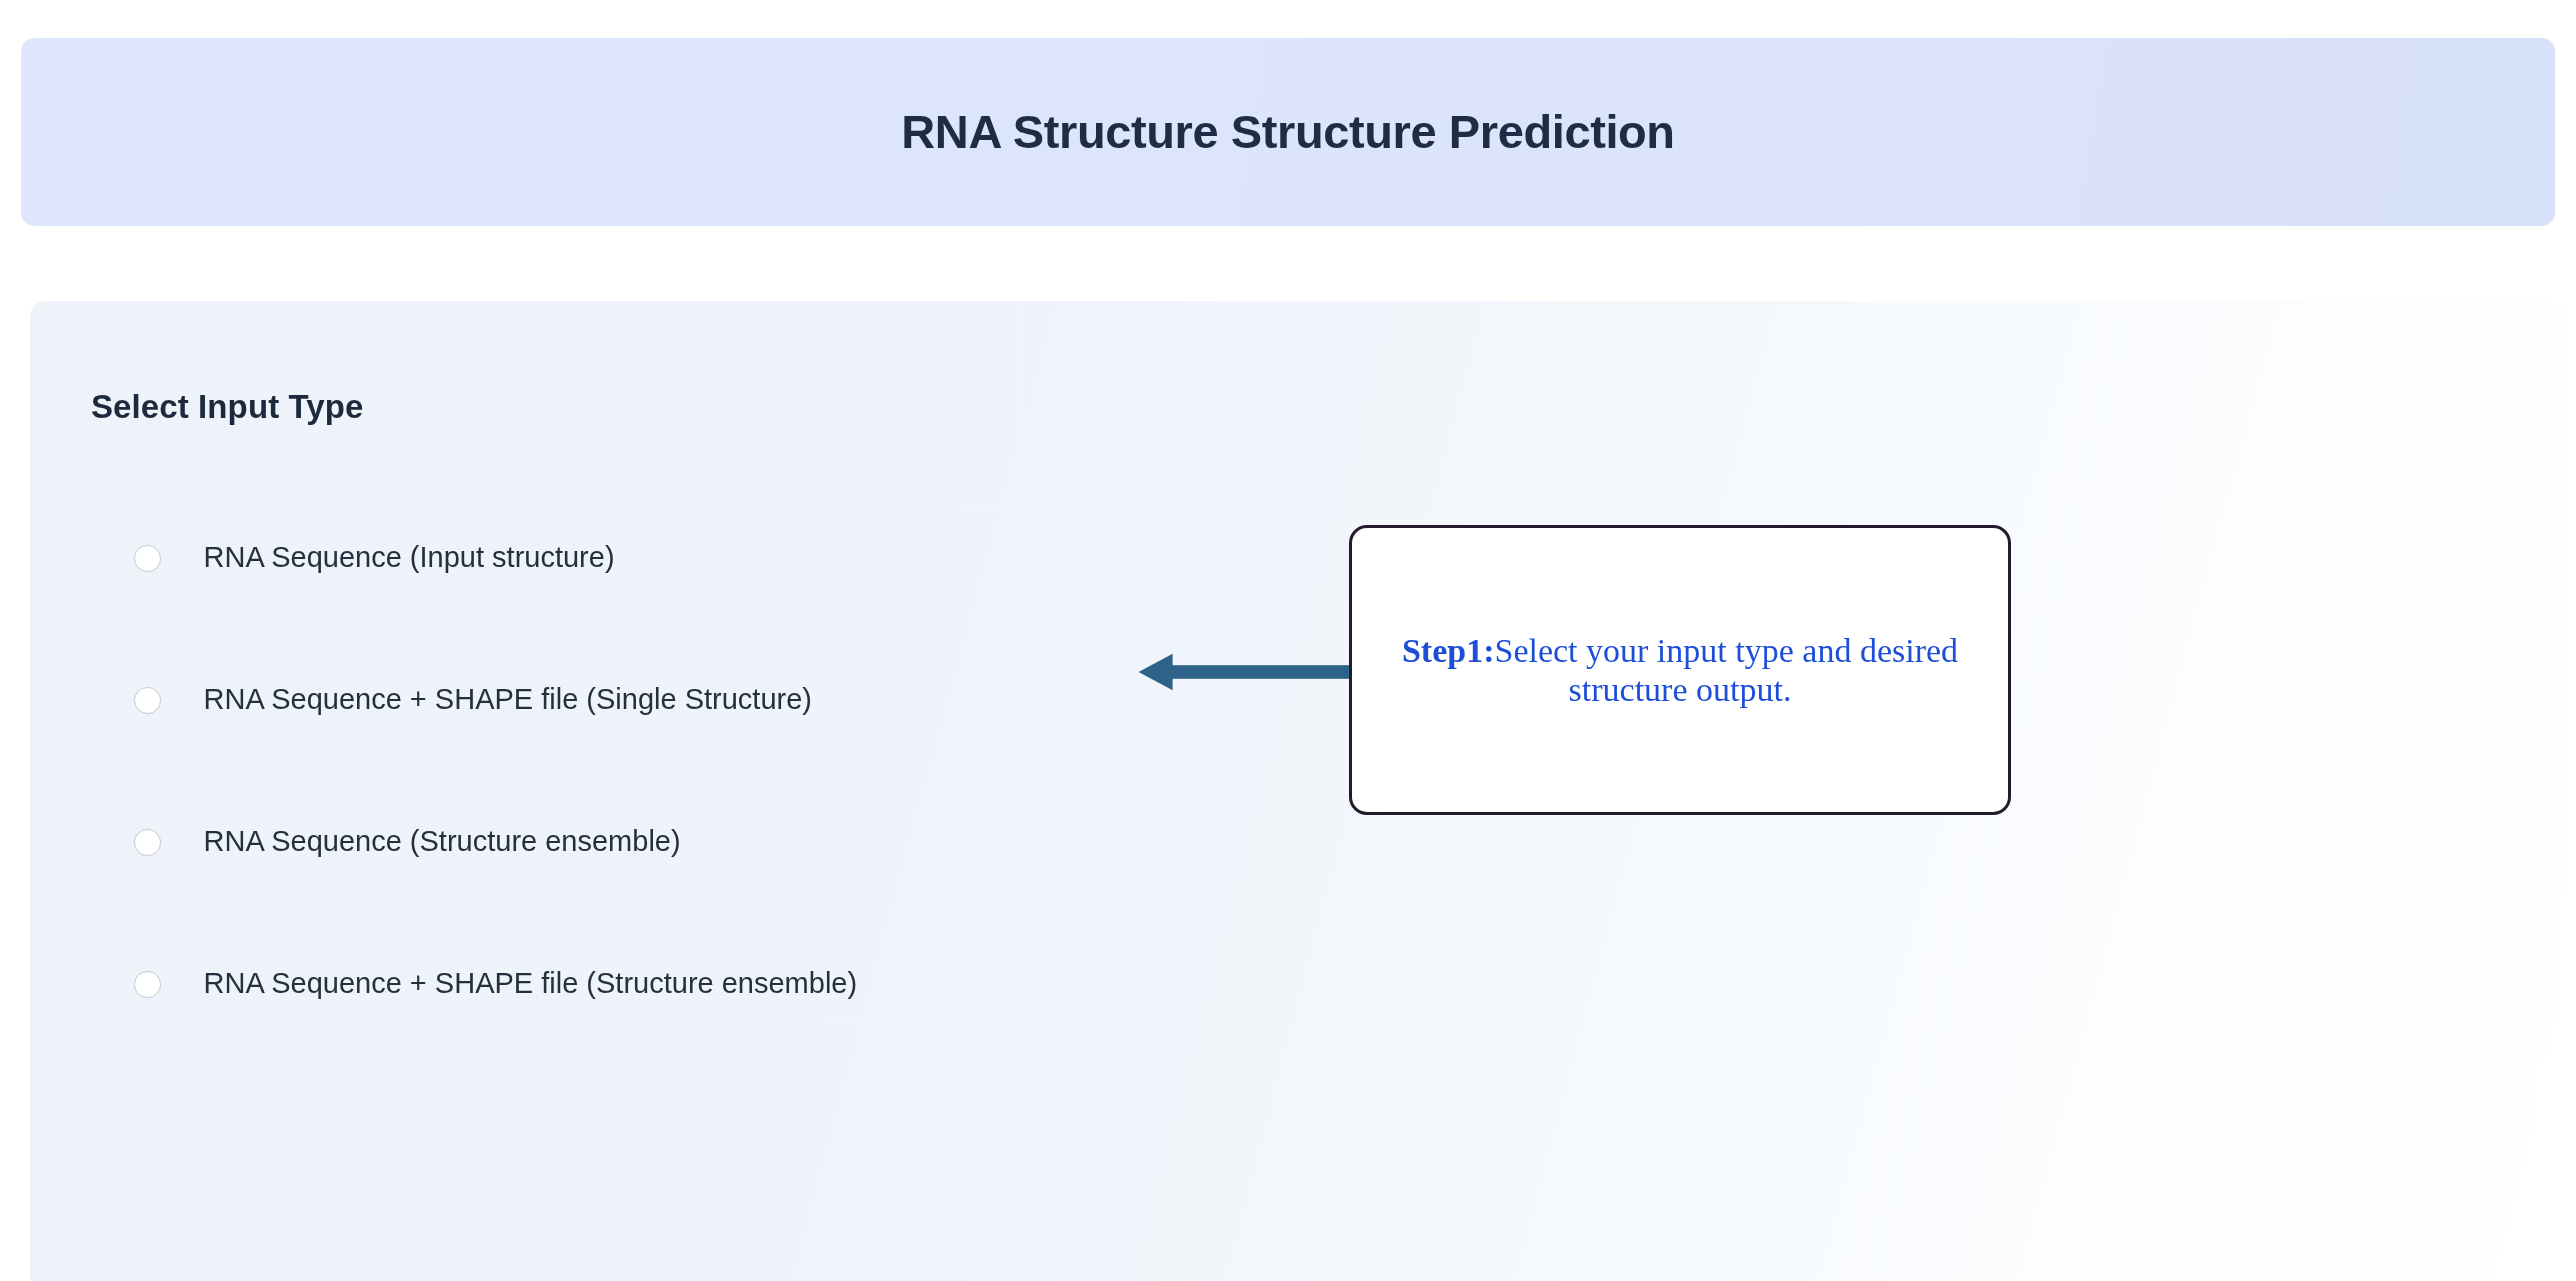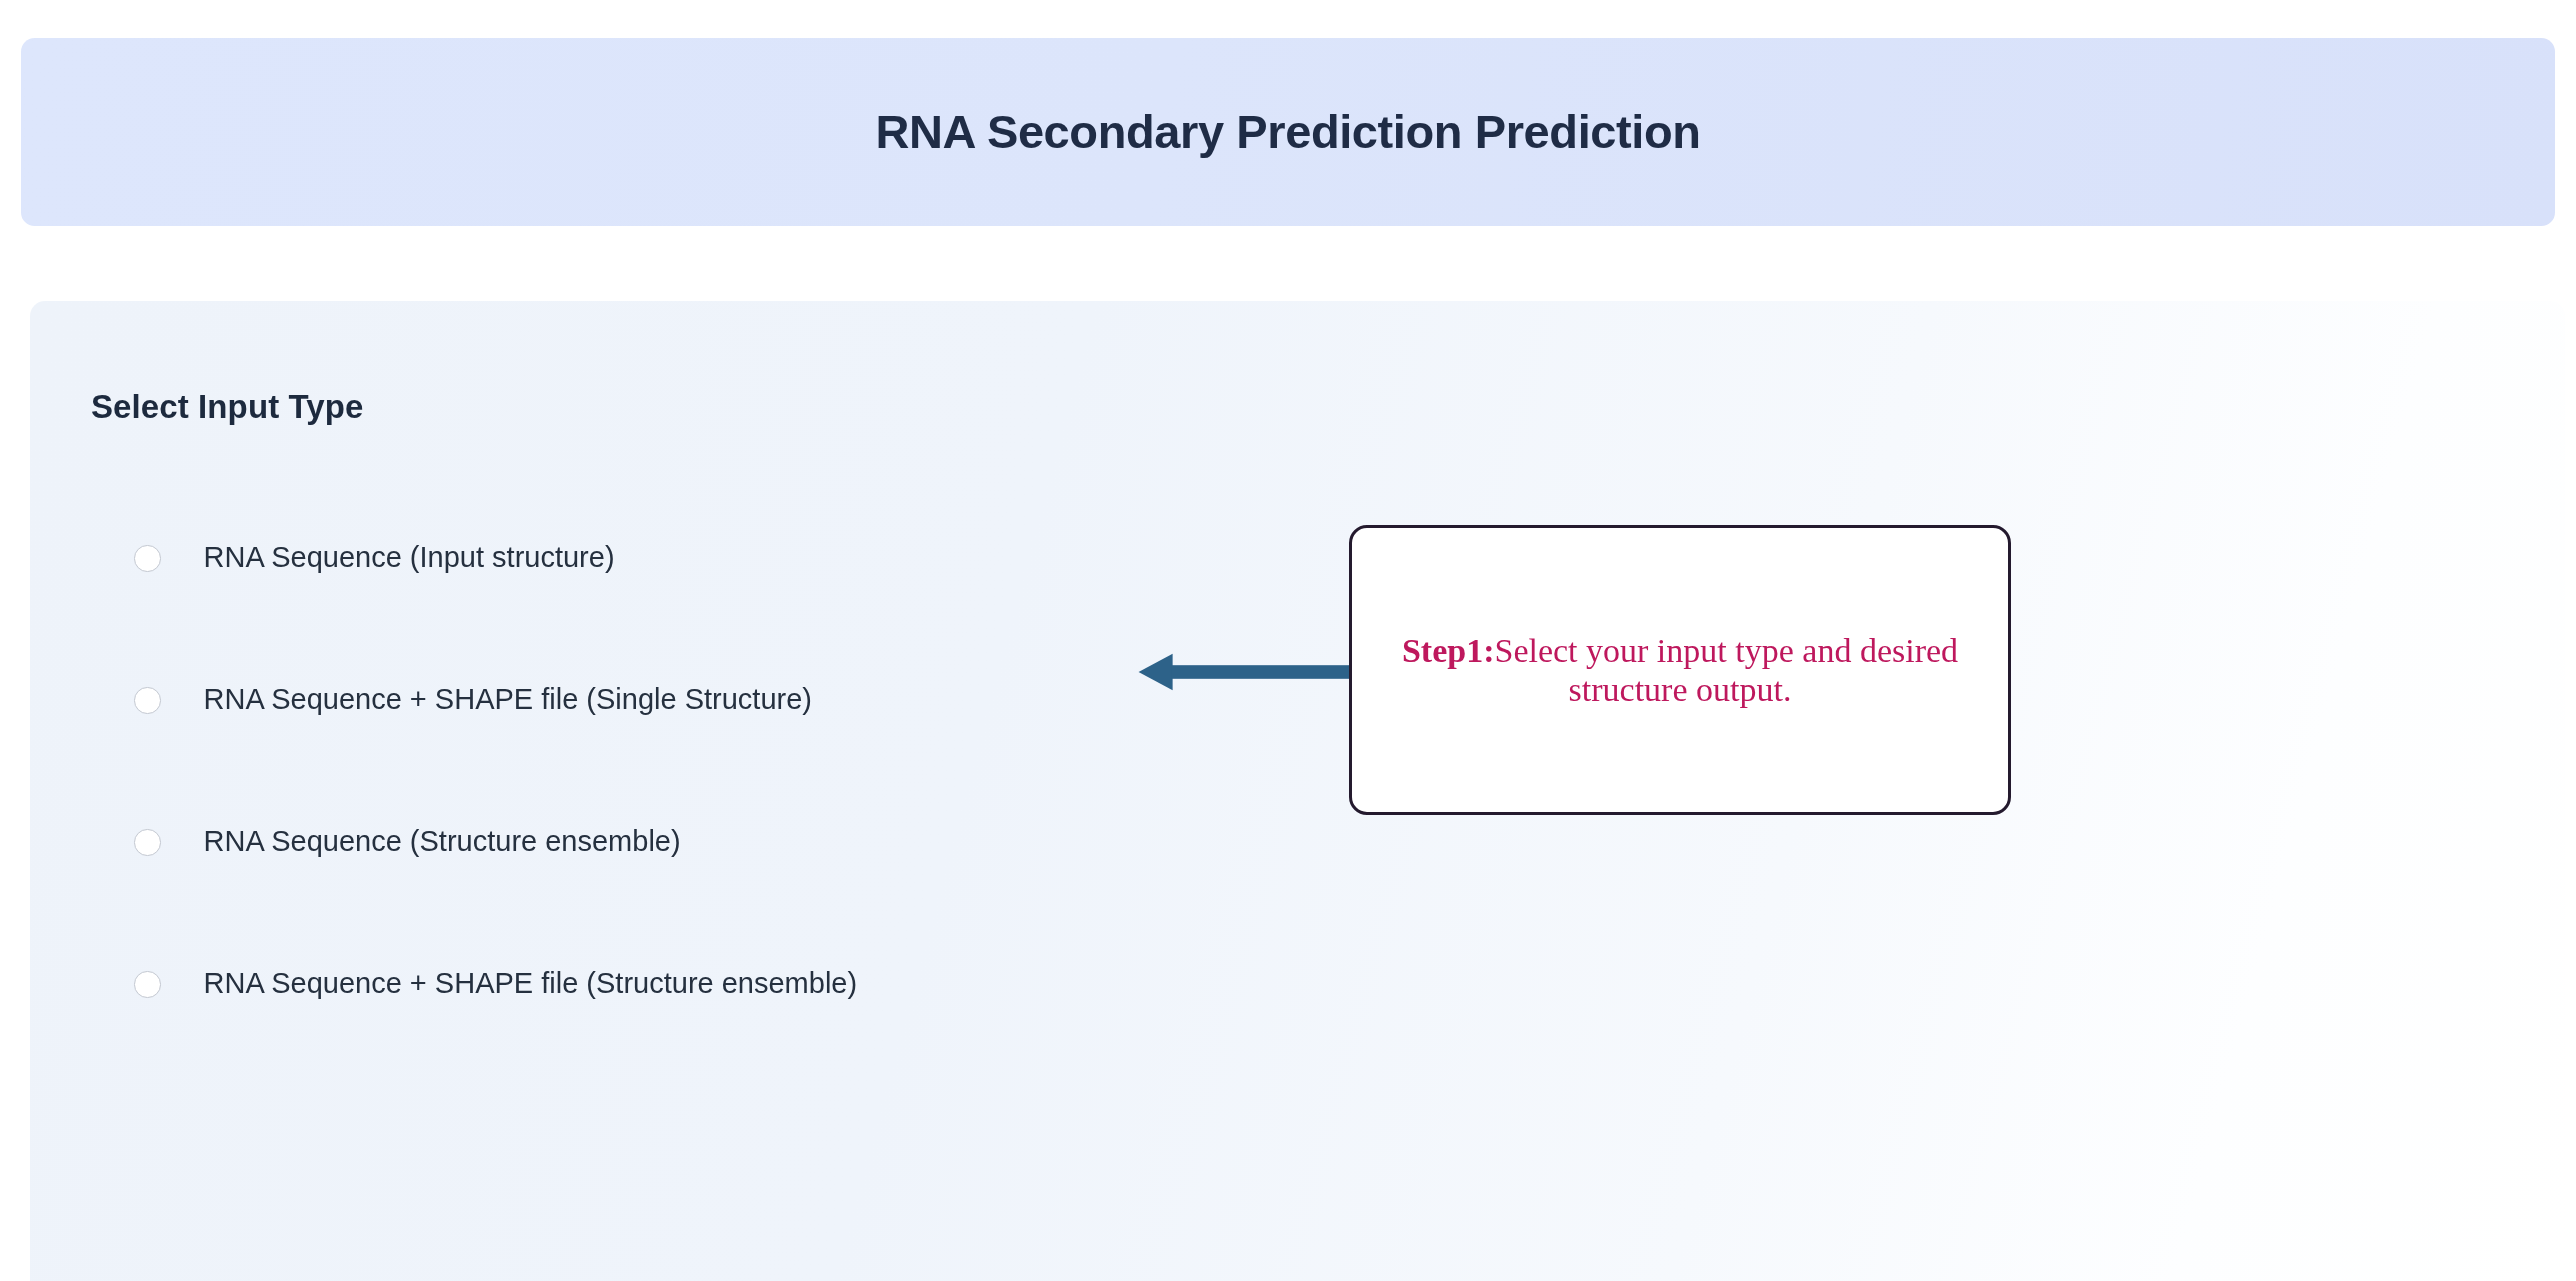--- a/index.html
+++ b/index.html
@@ -122,21 +122,21 @@
     border-radius: 18px;
     box-sizing: border-box;
     display: flex;
     align-items: center;
     justify-content: center;
   }
   .callout-text {
     font-family: "Liberation Serif", serif;
     font-size: 34px;
     line-height: 1.16;
-    color: #be185d;
+    color: #1d4ed8;
     text-align: center;
     padding: 0 26px;
   }
   .callout-text .step-label {
     font-weight: bold;
   }
 
   
   .callout-arrow {
     position: absolute;
@@ -145,21 +145,21 @@
     width: 227px;
     height: 50px;
   }
 </style>
 </head>
 <body>
 
 <div id="screen">
 
   <div class="header-banner">
-    <div class="header-title">RNA Secondary Prediction Prediction</div>
+    <div class="header-title">RNA Structure Structure Prediction</div>
   </div>
 
   <div class="main-card">
 
     <div class="section-heading">Select Input Type</div>
 
     <div class="radio-group">
 
       <label class="radio-row">
         <span class="radio-circle"></span>

